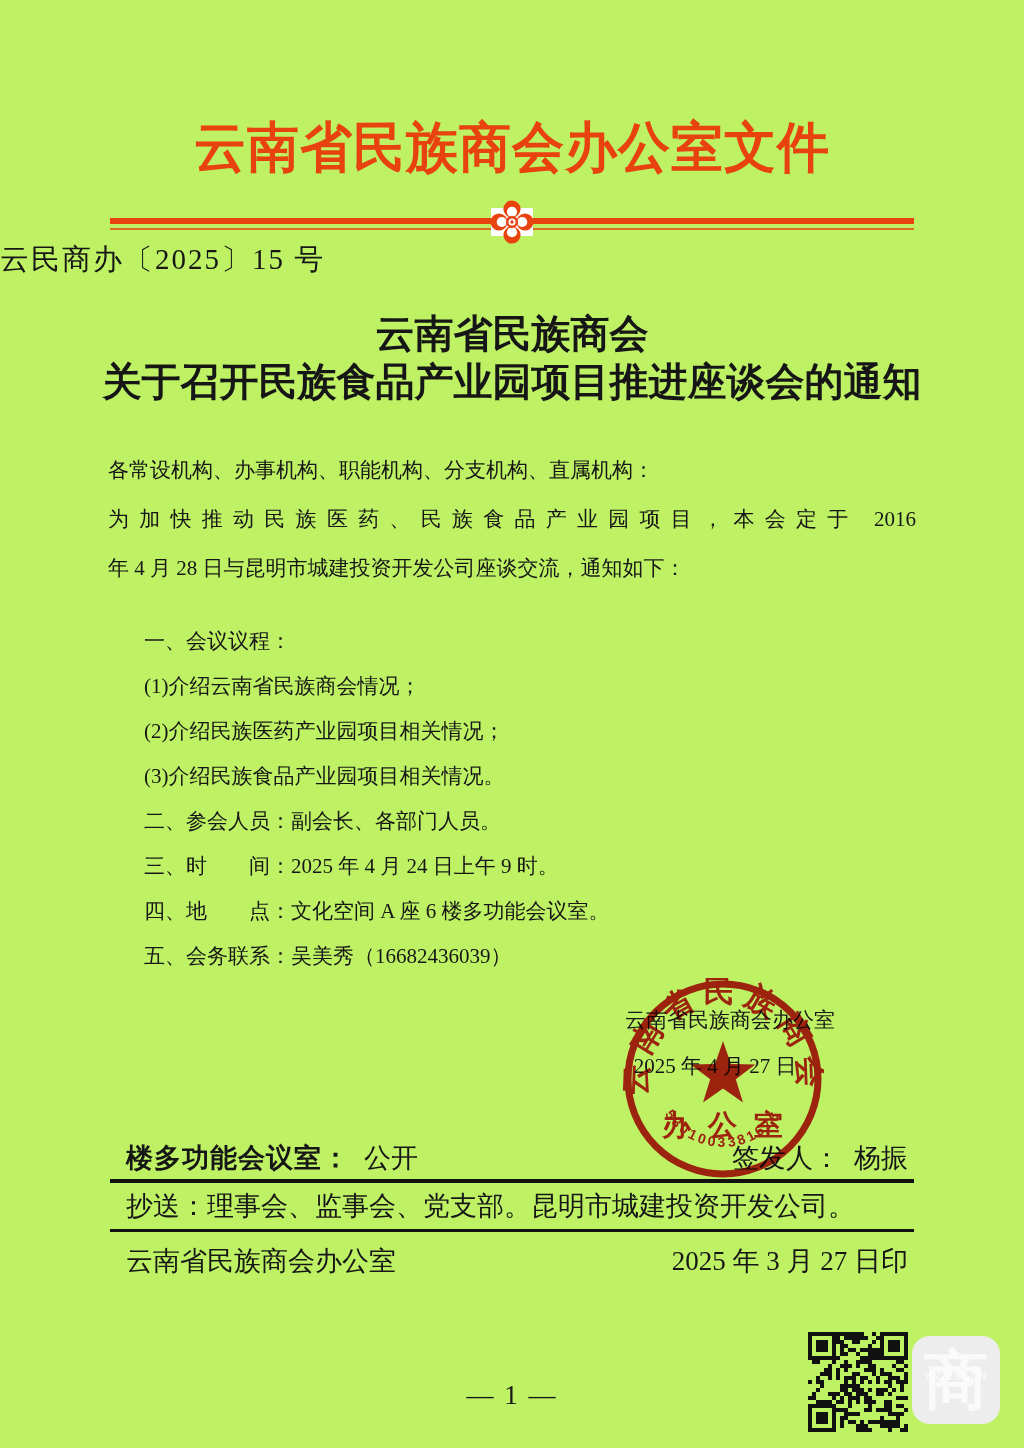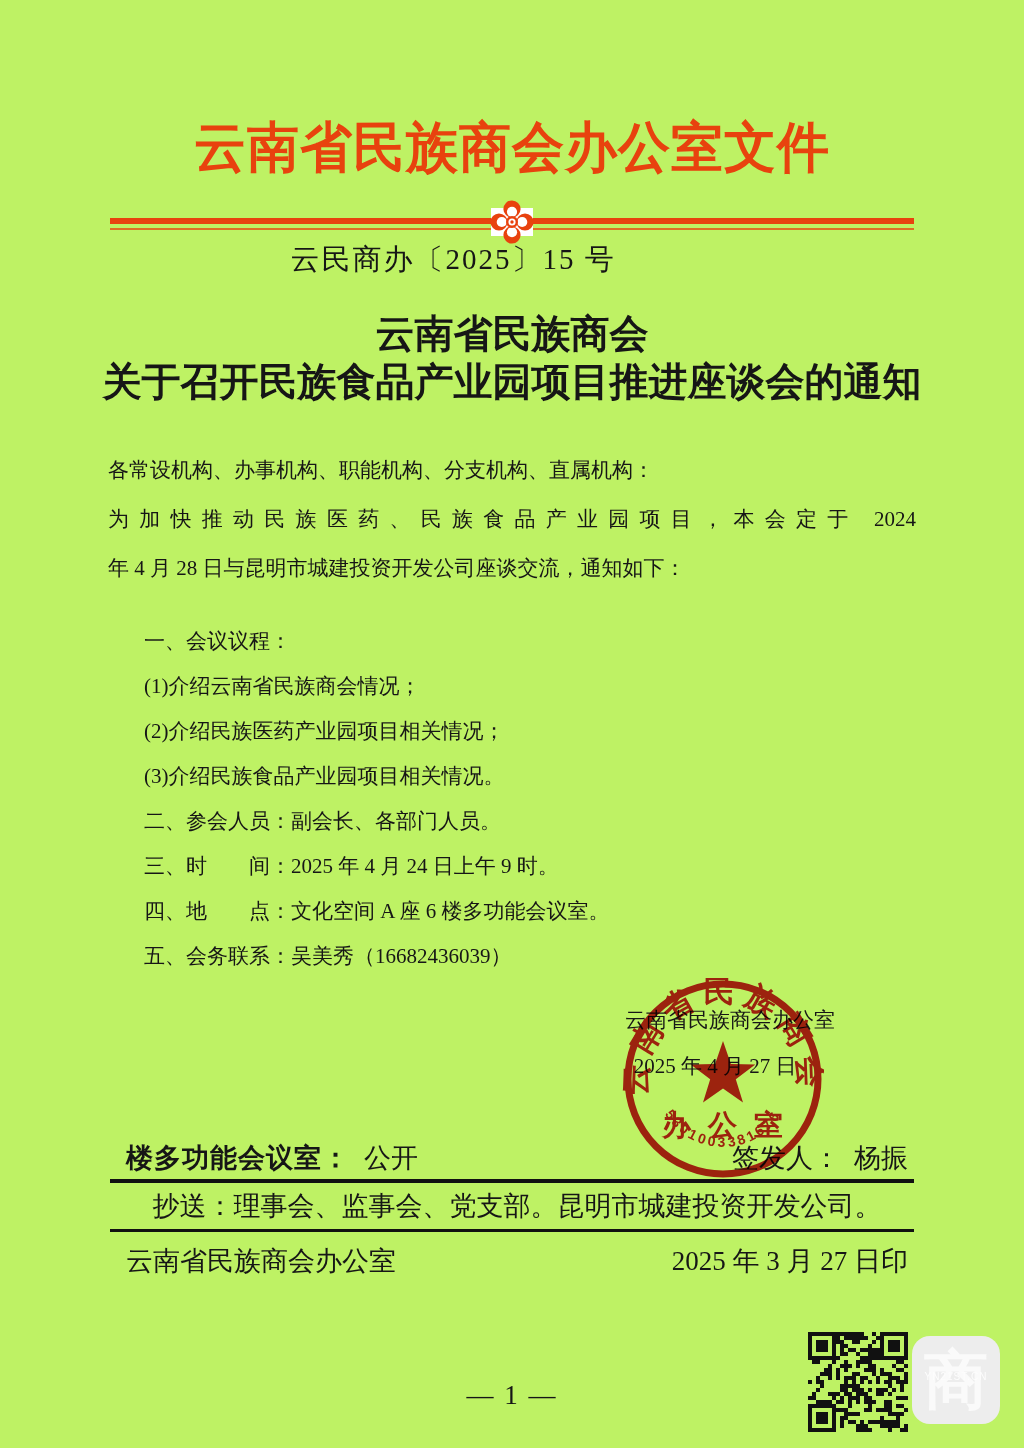--- a/index.html
+++ b/index.html
@@ -30,21 +30,21 @@
   }
   .rule-thick{height:6px;background:#e8420e;}
   .rule-thin{height:2px;background:#e8420e;opacity:.75;margin-top:4px;}
   .ornament{
     position:absolute;
     left:50%;top:-19px;
     transform:translateX(-50%);
   }
   .doc-number{
     margin:12px 118px 0 0;
-    text-align:center;
+    text-align:left;
     font-size:29px;
     line-height:34px;
     letter-spacing:2px;
   }
   
   .doc-title{
     margin-top:34px;
     text-align:center;
     font-weight:bold;
     font-size:39px;
@@ -67,21 +67,21 @@
   .sig-org{line-height:46px;margin-top:18px !important;text-align:center;position:relative;left:218px;}
   .sig-date{line-height:46px;text-align:center;position:relative;left:203px;}
   
   .footer-block{margin:54px 110px 0 110px;font-size:27px;}
   .f-row{display:flex;justify-content:space-between;line-height:30px;padding:0 6px 0 16px;}
   .f-left,.f-right{display:flex;align-items:baseline;}
   .bold-label{font-family:"Liberation Sans","DejaVu Sans",sans-serif;font-weight:bold;letter-spacing:1px;}
   .v-gap{width:14px;display:inline-block;}
   .hr-thick{height:4px;background:#111;margin-top:6px;}
   .hr-thin{height:3px;background:#111;margin-top:8px;}
-  .f-row.cc{margin-top:8px;justify-content:center;}
+  .f-row.cc{margin-top:8px;}
   .f-row.print{margin-top:14px;}
   
   .seal{
     position:absolute;
     left:622px;top:978px;
     width:202px;height:202px;
     mix-blend-mode:multiply;
     opacity:.93;
   }
   
@@ -139,21 +139,21 @@
 
   <div class="doc-number">云民商办〔2025〕15 号</div>
 
   <div class="doc-title">
     <div>云南省民族商会</div>
     <div>关于召开民族食品产业园项目推进座谈会的通知</div>
   </div>
 
   <div class="body-block">
     <p class="salutation">各常设机构、办事机构、职能机构、分支机构、直属机构：</p>
-    <p class="para justify">为加快推动民族医药、民族食品产业园项目，本会定于 2024</p>
+    <p class="para justify">为加快推动民族医药、民族食品产业园项目，本会定于 2016</p>
     <p class="para">年 4 月 28 日与昆明市城建投资开发公司座谈交流，通知如下：</p>
     <div class="gap"></div>
     <p class="item">一、会议议程：</p>
     <p class="item">(1)介绍云南省民族商会情况；</p>
     <p class="item">(2)介绍民族医药产业园项目相关情况；</p>
     <p class="item">(3)介绍民族食品产业园项目相关情况。</p>
     <p class="item">二、参会人员：副会长、各部门人员。</p>
     <p class="item">三、时　　间：2025 年 4 月 24 日上午 9 时。</p>
     <p class="item">四、地　　点：文化空间 A 座 6 楼多功能会议室。</p>
     <p class="item">五、会务联系：吴美秀（16682436039）</p>

